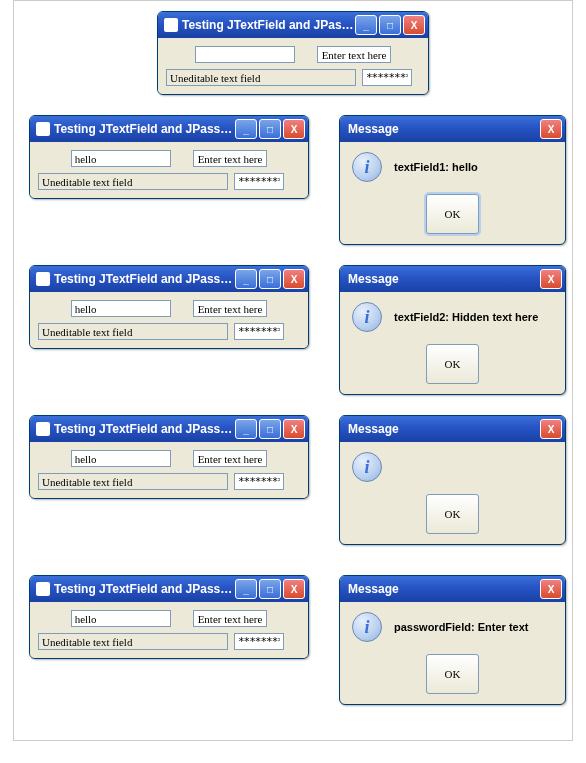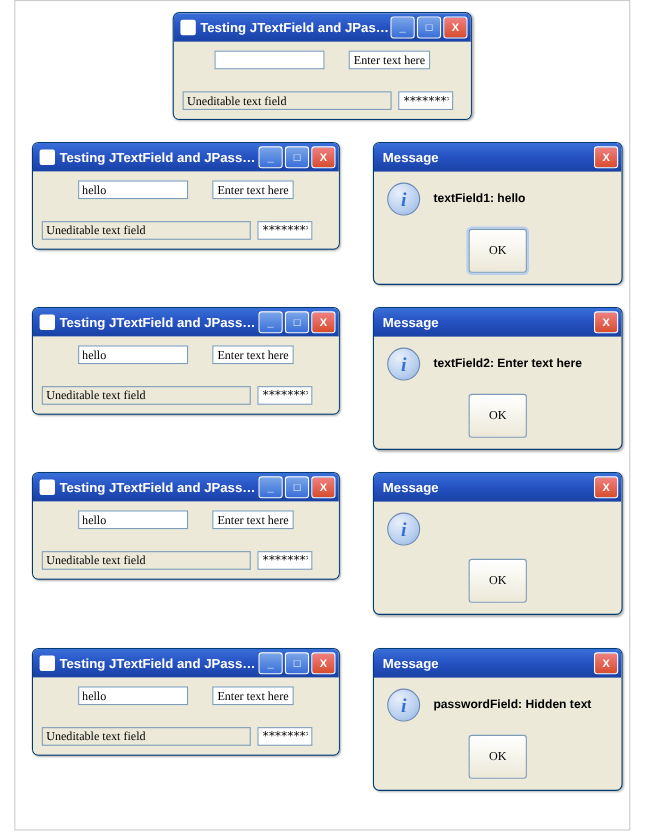--- a/index.html
+++ b/index.html
@@ -10,21 +10,21 @@
 
 .win{background:#ece9d8;border:1px solid #003c74;border-radius:6px;box-shadow:1px 1px 2px rgba(0,0,0,.3);overflow:hidden}
 .title-bar{background:linear-gradient(to bottom,#3a6fd8 0%,#2754c4 45%,#1941a5 100%);height:26px;display:flex;align-items:center;padding:0 3px 0 6px;color:#fff;font-weight:bold;font-size:12px}
 .title-bar .icon-java{width:14px;height:14px;margin-right:4px;background:#fff;border-radius:2px}
 .title-bar .title-text{flex:1;white-space:nowrap;overflow:hidden;text-overflow:ellipsis}
 .win-btns{display:flex;gap:2px}
 .win-btn{width:20px;height:18px;border:1px solid #fff;border-radius:3px;display:flex;align-items:center;justify-content:center;font-weight:bold;color:#fff;font-size:10px;font-family:Arial}
 .min-btn,.max-btn{background:linear-gradient(to bottom,#7aa5e8,#3a6fd8)}
 .close-btn{background:linear-gradient(to bottom,#f08080,#d84c2e)}
 .win-body{padding:8px;background:#ece9d8}
-.field-row{display:flex;gap:22px;margin-bottom:20px;justify-content:center}
+.field-row{display:flex;gap:22px;margin-bottom:6px;justify-content:center}
 input.tf{border:1px solid #7f9db9;background:#fff;font:11px Tahoma;padding:2px 3px;height:17px;box-sizing:border-box}
 input.tf.w1{width:100px}
 button.tf-btn{border:1px solid #7f9db9;background:#fff;font:11px Tahoma;padding:1px 4px;height:17px;box-sizing:border-box}
 .uneditable-wrap{display:flex;gap:6px;align-items:center}
 input.uneditable{border:1px solid #7f9db9;background:#ece9d8;font:11px Tahoma;padding:2px 3px;height:17px;box-sizing:border-box;width:190px}
 input.pw{width:50px;font-family:monospace;letter-spacing:-1px}
 
 .dlg{background:#ece9d8;border:1px solid #003c74;border-radius:6px;box-shadow:1px 1px 2px rgba(0,0,0,.3);overflow:hidden;width:225px}
 .dlg .title-bar{padding-left:8px}
 .dlg-body{padding:10px 12px 10px 12px;display:flex;flex-direction:column;align-items:center}
@@ -133,21 +133,21 @@
     <div class="dlg">
       <div class="title-bar">
         <span class="title-text">Message</span>
         <div class="win-btns">
           <div class="win-btn close-btn">X</div>
         </div>
       </div>
       <div class="dlg-body">
         <div class="dlg-content">
           <div class="info-icon">i</div>
-          <div class="dlg-text">textField2: Enter text here</div>
+          <div class="dlg-text">textField2: Hidden text here</div>
         </div>
         <button class="ok-btn plain">OK</button>
       </div>
     </div>
   </div>
 
   <div class="row">
     <div class="win" style="width:278px">
       <div class="title-bar">
         <span class="icon-java"></span>
@@ -210,21 +210,21 @@
     <div class="dlg">
       <div class="title-bar">
         <span class="title-text">Message</span>
         <div class="win-btns">
           <div class="win-btn close-btn">X</div>
         </div>
       </div>
       <div class="dlg-body">
         <div class="dlg-content">
           <div class="info-icon">i</div>
-          <div class="dlg-text">passwordField: Hidden text</div>
+          <div class="dlg-text">passwordField: Enter text</div>
         </div>
         <button class="ok-btn plain">OK</button>
       </div>
     </div>
   </div>
 
 </div>
 
 <div class="nav-bar">
   <div class="nav-btn">

